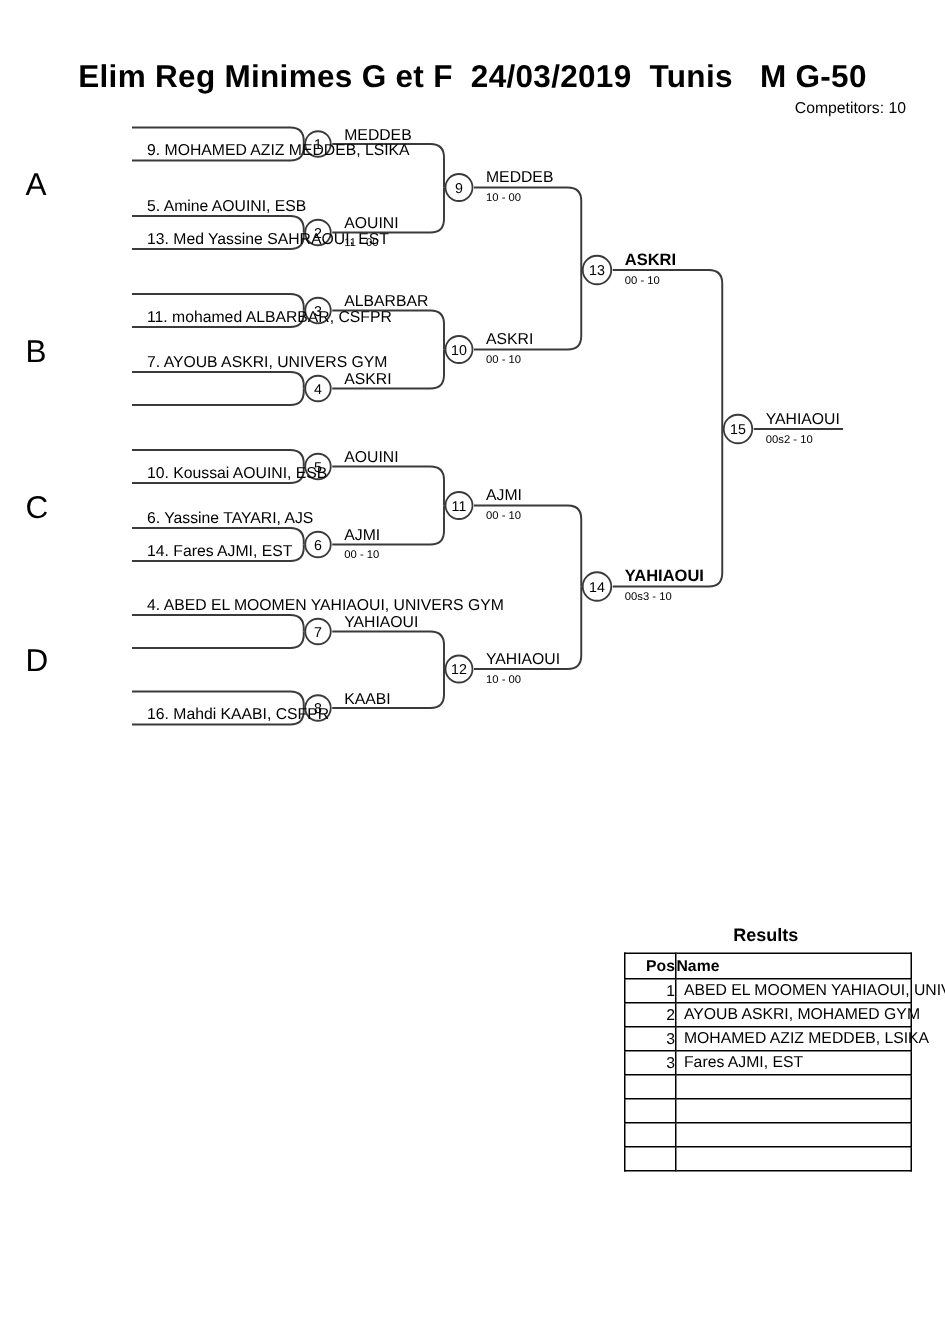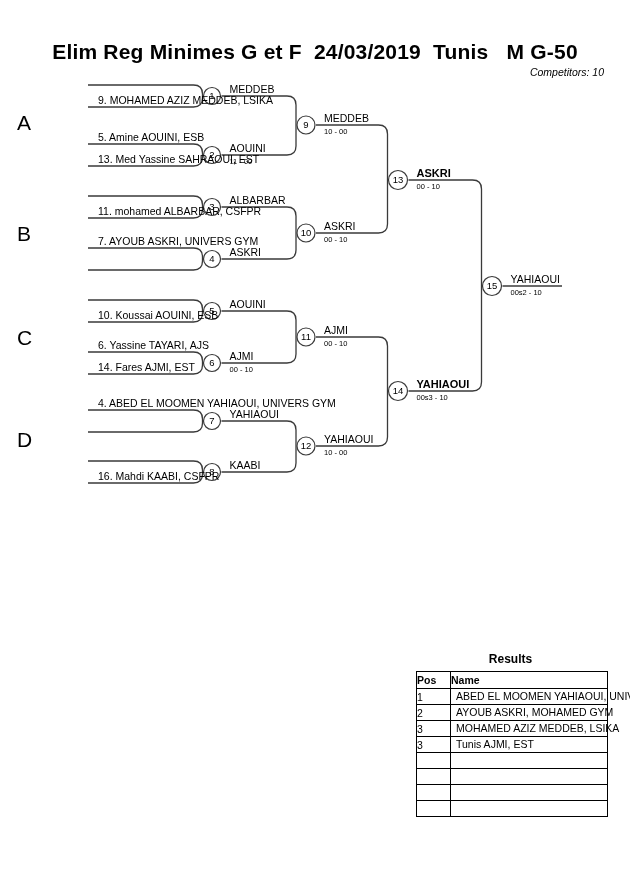--- a/index.html
+++ b/index.html
@@ -33,21 +33,20 @@
     letter-spacing: 0.2px;
     white-space: pre;
   }
   .competitors {
     position: absolute;
     right: 26px;
     top: 66px;
     font-size: 10.5px;
     font-weight: normal;
     white-space: pre;
-    font-style: italic;
   }
   
   #bracket {
     position: absolute;
     left: 0; top: 0;
     width: 630px;
     height: 660px;
   }
   #bracket line, #bracket path {
     stroke: #3a3a3a;
@@ -66,21 +65,21 @@
   text.seed-name { font-size: 10.5px; }
   text.group-letter { font-size: 21px; }
   text.match-num { font-size: 9.5px; text-anchor: middle; }
   text.win-name { font-size: 10.5px; }
   text.win-name.bold { font-weight: bold; font-size: 11px; }
   text.win-score { font-size: 7.5px; }
   
   .results-wrap {
     position: absolute;
     left: 416px;
-    top: 652px;
+    top: 616px;
     width: 198px;
   }
   .results-title {
     width: 189px;
     text-align: center;
     font-size: 12px;
     font-weight: bold;
     margin-bottom: 5px;
   }
   table.results {
@@ -96,21 +95,21 @@
     font-weight: normal;
     padding: 0;
     overflow: visible;
     white-space: nowrap;
   }
   table.results th {
     font-weight: bold;
     text-align: center;
     height: 16px;
   }
-  table.results .c-pos { width: 33px; text-align: left; }
+  table.results .c-pos { width: 33px; text-align: right; }
   table.results .c-name { width: 156px; text-align: left; padding-left: 5px; }
   table.results td.c-name { position: relative; }
   table.results td.c-name span {
     position: absolute;
     left: 5px;
     top: 1px;
     white-space: nowrap;
   }
 </style>
 </head>
@@ -253,21 +252,21 @@
           </tr>
           <tr>
             <td class="c-pos">3</td>
             <td class="c-name">
               <span>MOHAMED AZIZ MEDDEB, LSIKA</span>
             </td>
           </tr>
           <tr>
             <td class="c-pos">3</td>
             <td class="c-name">
-              <span>Tunis AJMI, EST</span>
+              <span>Fares AJMI, EST</span>
             </td>
           </tr>
           <tr>
             <td class="c-pos"></td>
             <td class="c-name">
               <span></span>
             </td>
           </tr>
           <tr>
             <td class="c-pos"></td>

